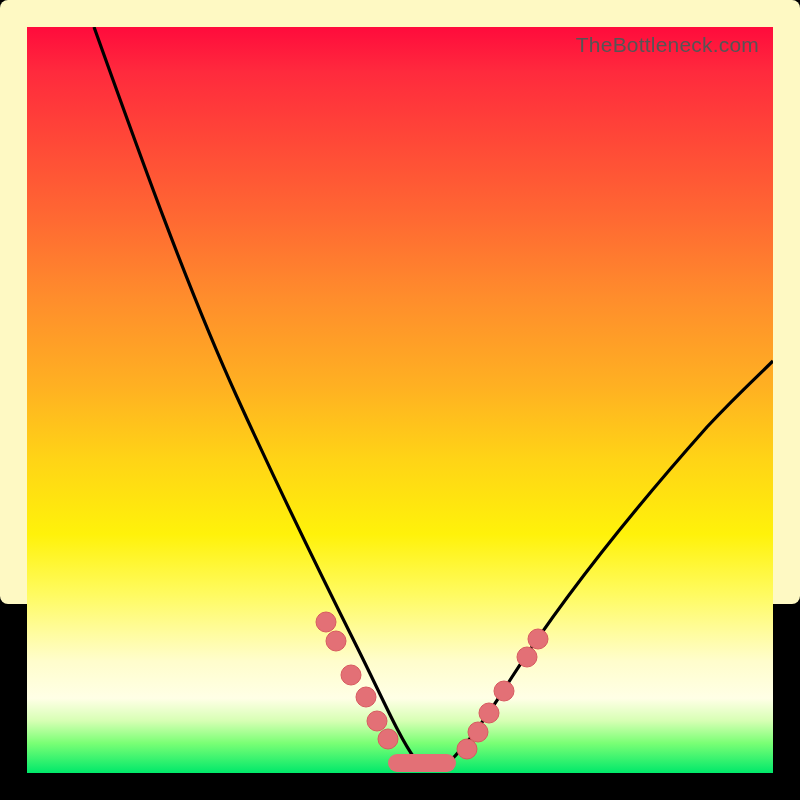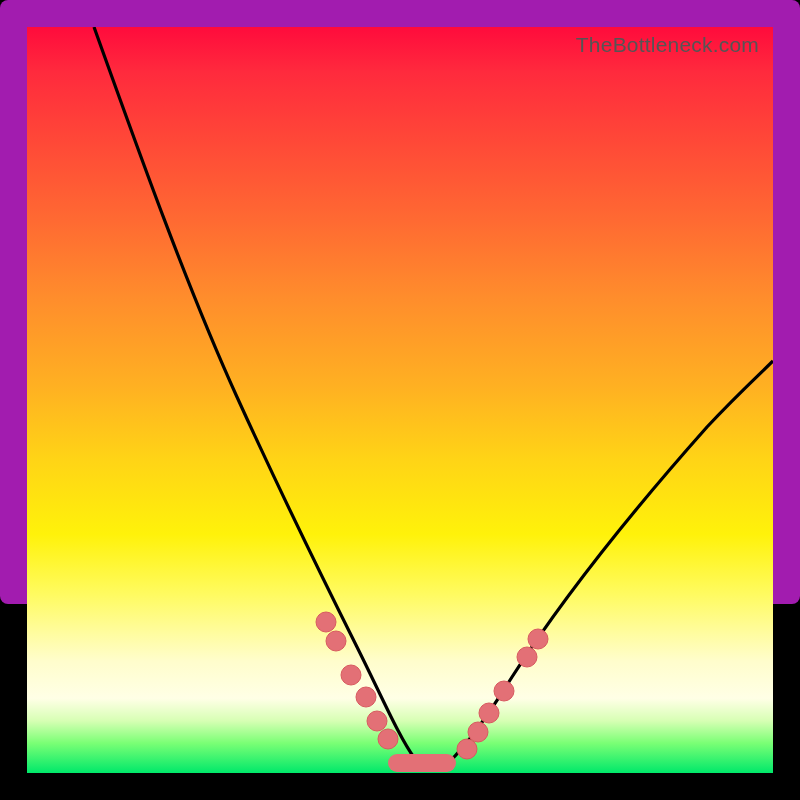--- a/index.html
+++ b/index.html
@@ -8,21 +8,21 @@
     width: 800px;
     height: 800px;
     overflow: hidden;
     background: #000;
     font-family: Arial, Helvetica, sans-serif;
   }
   .frame {
     position: relative;
     width: 800px;
     height: 604px;
-    background: #a21caf;
+    background: #fef9c3;
     border-radius: 8px;
   }
   .plot-area {
     position: absolute;
     left: 27px;
     top: 27px;
     width: 746px;
     height: 746px;
     background: linear-gradient(to bottom,
       #ff0b3c 0%,

